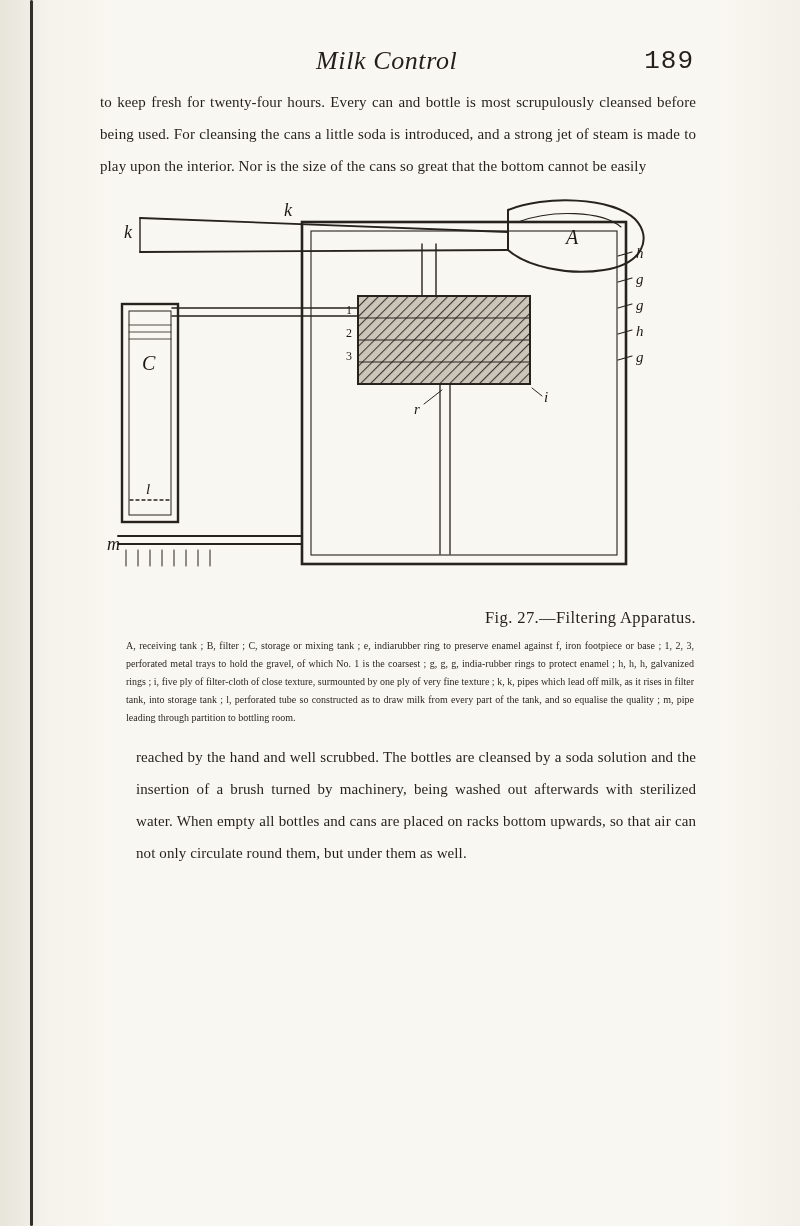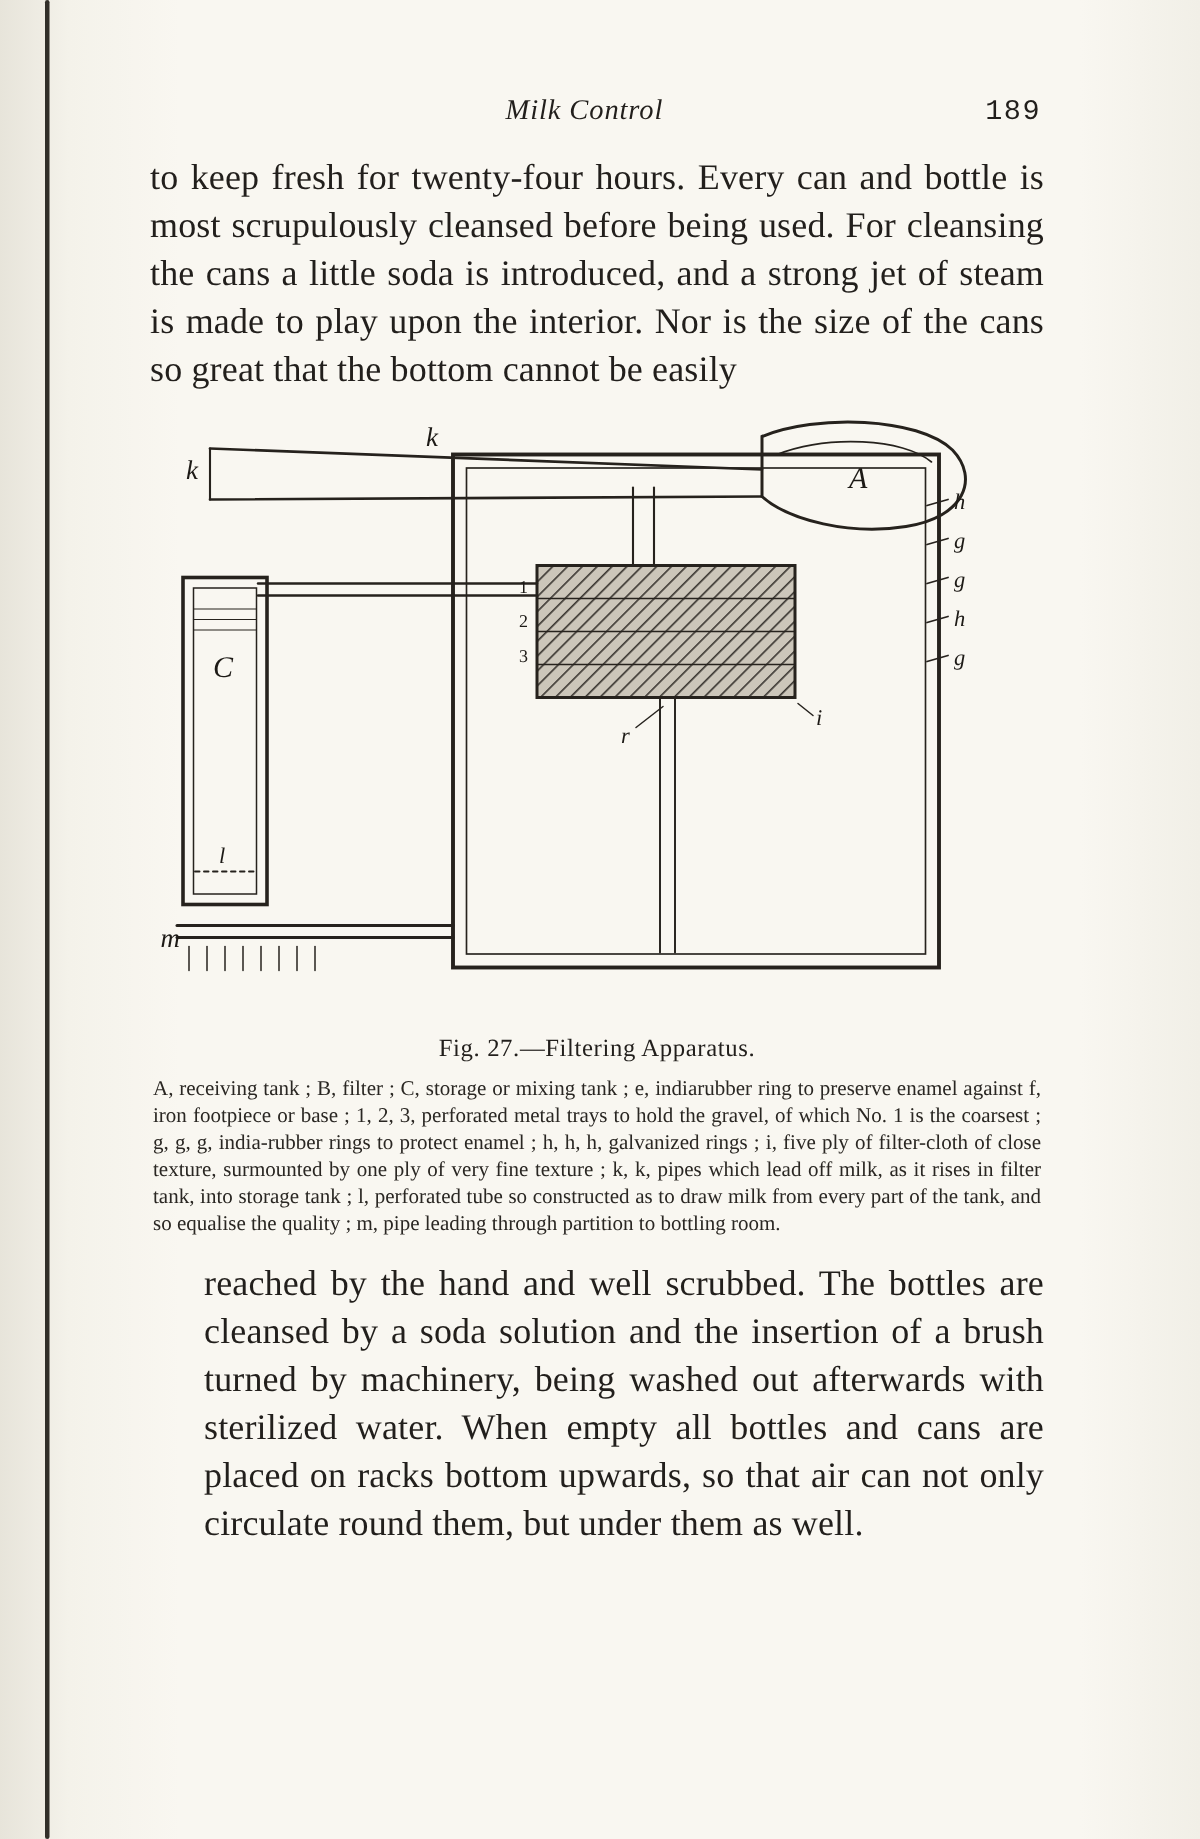--- a/index.html
+++ b/index.html
@@ -17,42 +17,43 @@
       linear-gradient(90deg, #e7e4da 0px, #f4f2ea 46px, #f9f7f1 120px, #f9f7f1 720px, #f1efe7 800px);
   }
   .gutter-line {
     position: absolute; left: 30px; top: 0; width: 3px; height: 100%;
     background: #17140f; opacity: .88; border-radius: 2px;
   }
   .page { position: absolute; left: 100px; top: 46px; width: 596px; }
 
   .running-head {
     position: relative; height: 36px;
-    font-size: 19px; font-style: italic; letter-spacing: .6px; margin-top: 17px;
+    font-size: 26px; font-style: italic; letter-spacing: .6px;
   }
   .head-title { position: absolute; left: 50%; transform: translateX(-58%); }
   .head-pageno { position: absolute; right: 2px; font-style: normal; letter-spacing: 1px; font-family: Liberation Mono, monospace; }
 
   .body-text {
-    font-size: 24px; line-height: 32px; text-align: justify;
+    font-size: 15px; line-height: 32px; text-align: justify;
     letter-spacing: .1px;
   }
   .para-top { margin-top: 4px; }
   .para-bottom { margin-top: 14px; margin-left: 36px; }
 
   .fig { display: block; margin-top: 10px; }
   .fig-art { width: 560px; height: 412px; margin: 0 auto 0 6px; }
   .fig-art svg { display: block; }
   .fig-caption {
-    text-align: center; font-size: 16.5px; letter-spacing: .4px; margin-top: 4px;
+    text-align: right; font-size: 16.5px; letter-spacing: .4px; margin-top: 4px;
   }
   .fig-legend {
     margin-top: 9px; padding: 0 2px;
-    font-size: 14px; line-height: 18px; text-align: justify;
+    font-size: 10px; line-height: 18px; text-align: justify;
     color: #2a2723;
+    margin-left: 24px;
   }
 
   .svg-label { font-family: "Liberation Serif", serif; font-style: italic; }
 </style>
 </head>
 <body>
 
 <div class="scan">
   <div class="gutter-line"></div>
 

